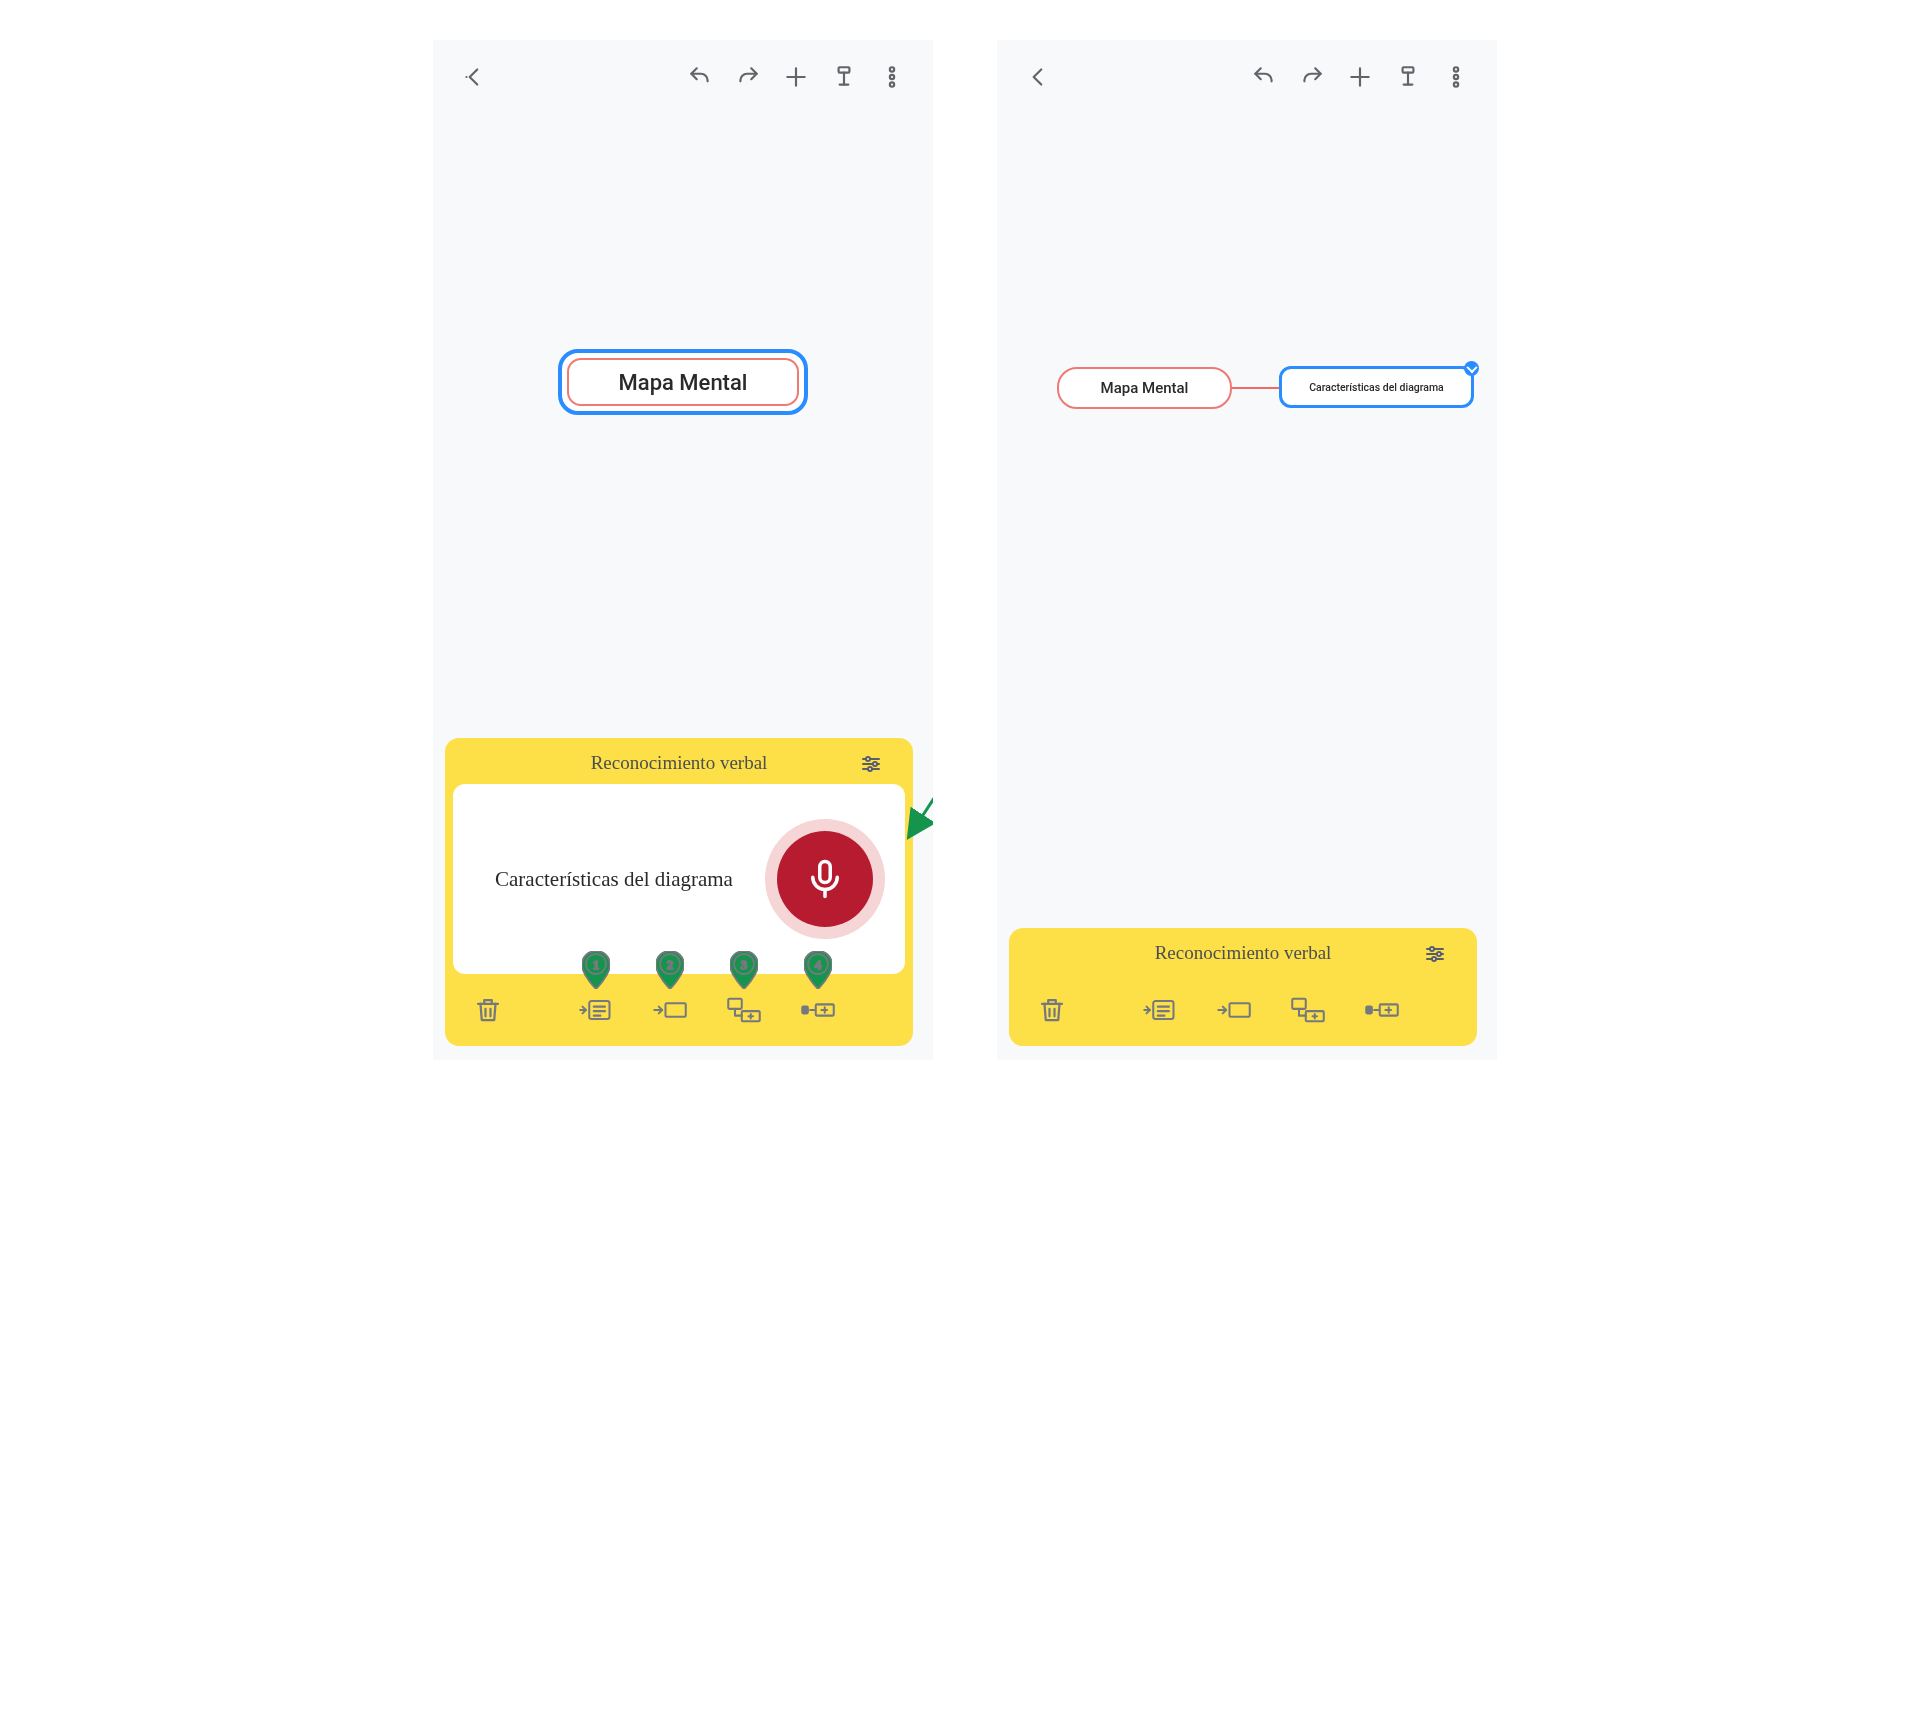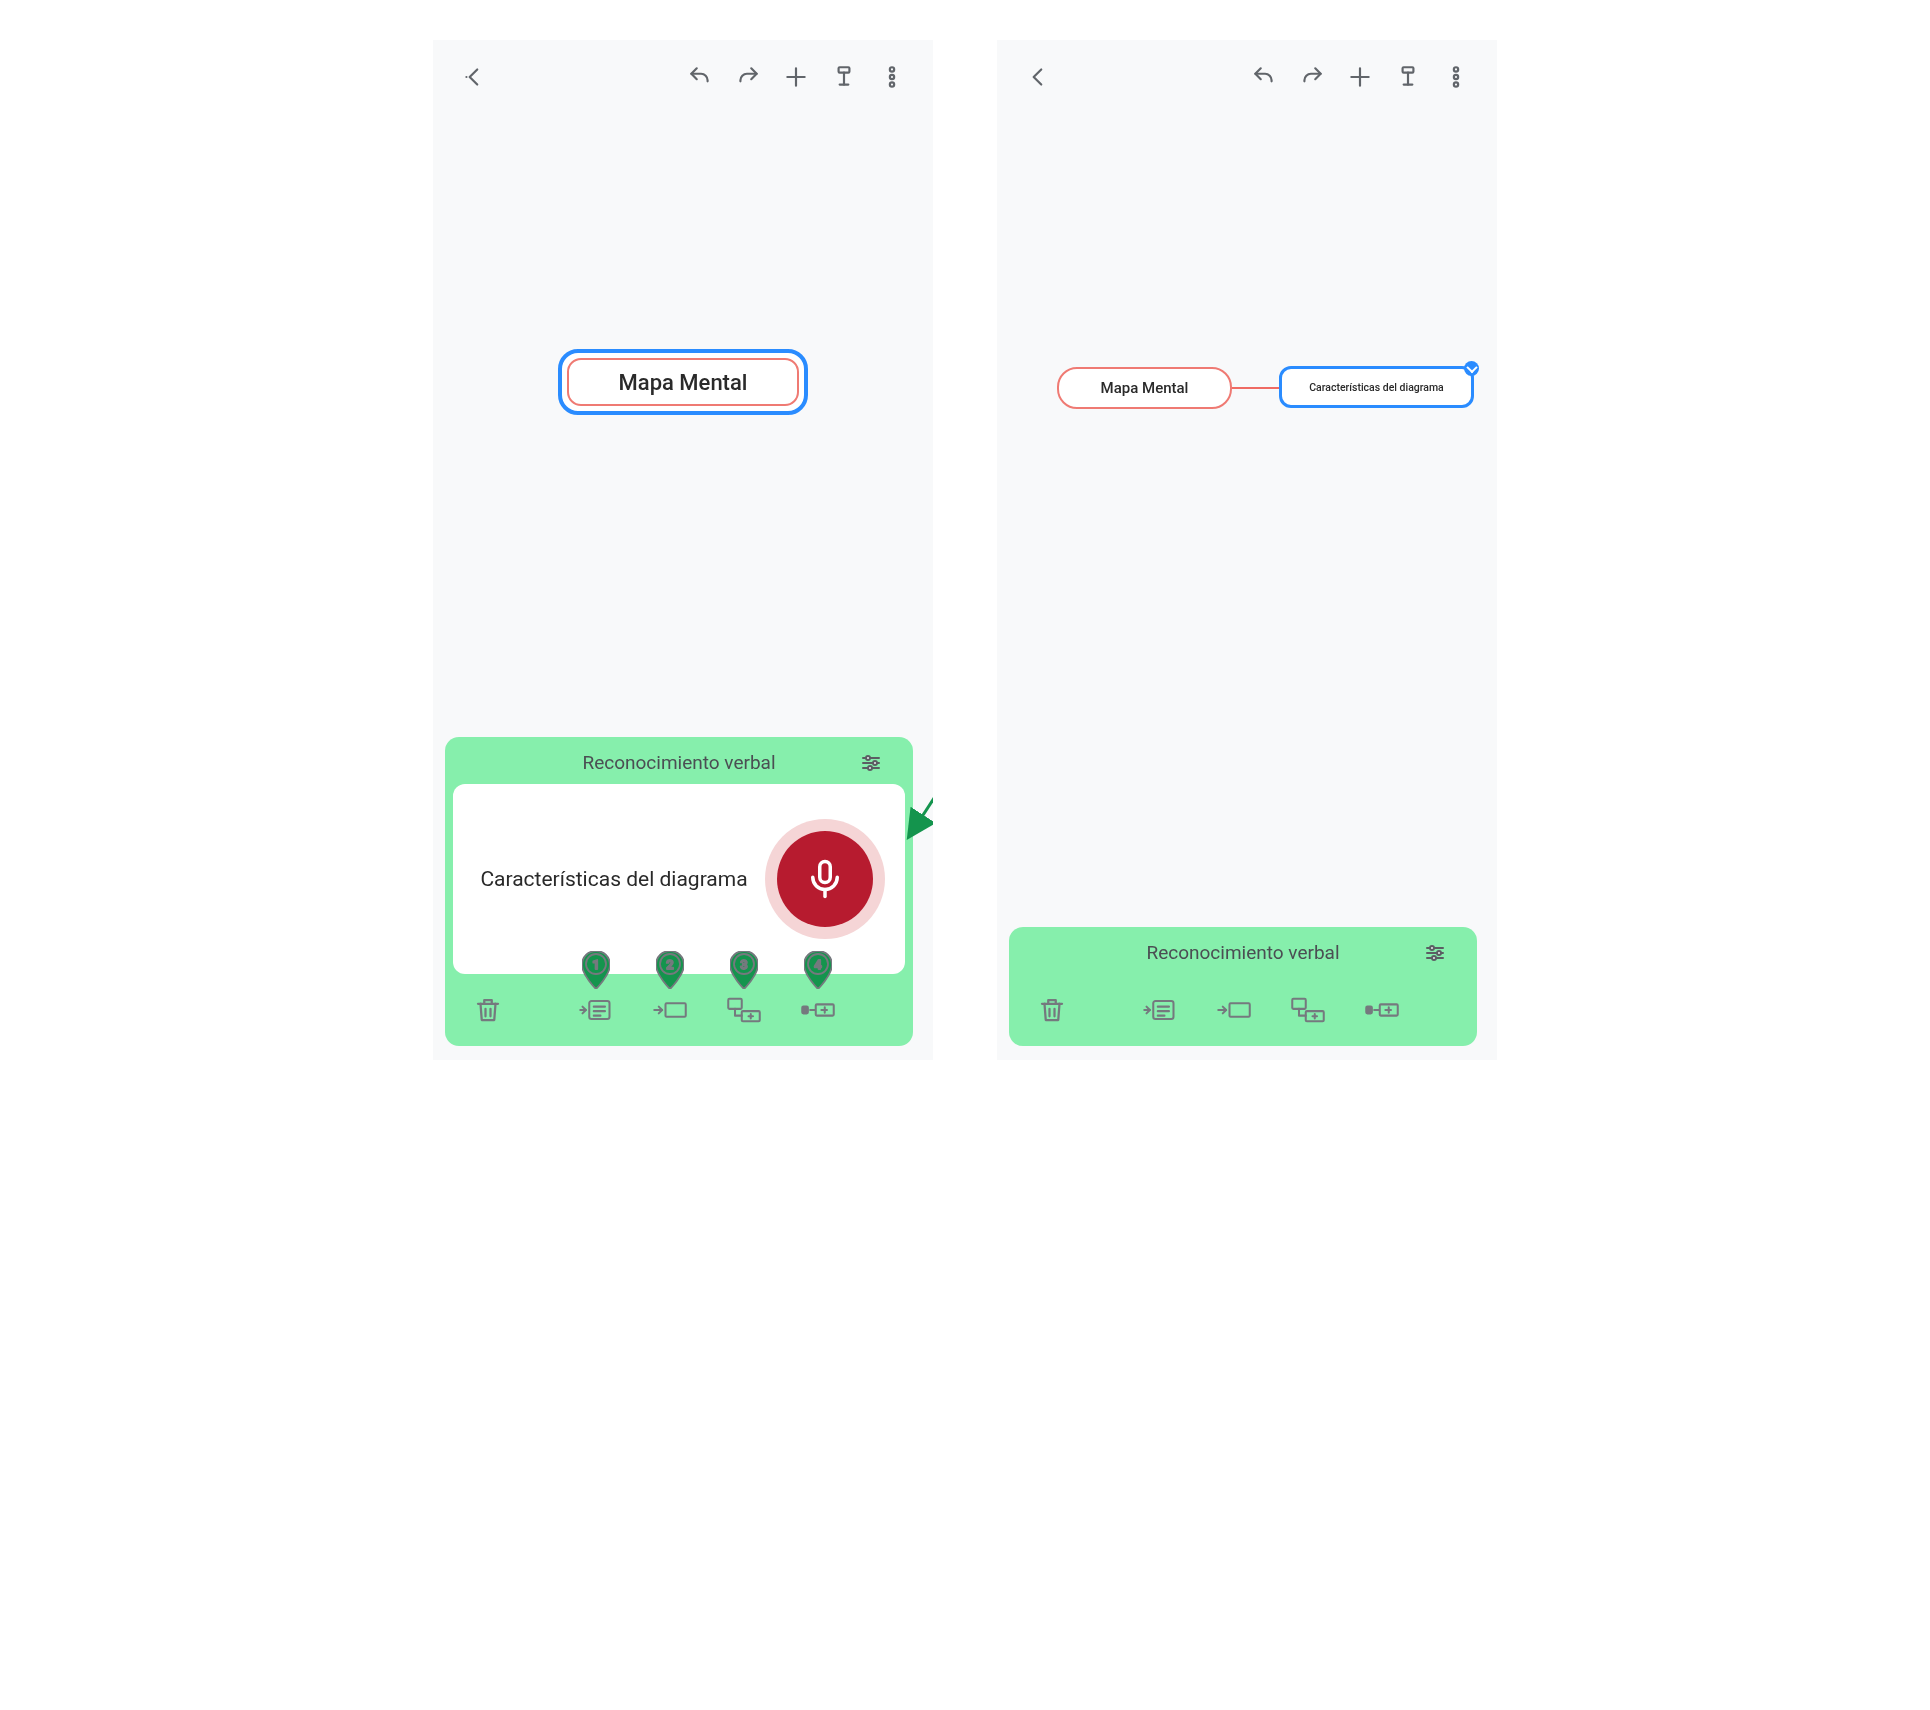--- a/index.html
+++ b/index.html
@@ -85,23 +85,24 @@
   }
   .node-handle::after{content:"";width:6px;height:6px;border-right:2px solid #fff;border-bottom:2px solid #fff;transform:rotate(45deg) translate(-1px,-1px);}
   .link {
     position:absolute;
     left: 235px; top:273px; width:47px; height:2px; background:#ef6b63;
   }
   
   .panel {
     position:absolute;
     left:12px; right:20px; bottom:14px;
-    background:#86efac;
+    background:#fde047;
     border-radius:14px;
     padding:14px 8px 8px;
+    font-family:Liberation Serif, serif;
   }
   .panel-head {
     display:flex; align-items:center; justify-content:center; position:relative;
     padding-bottom:10px;
   }
   .panel-title{ font-size:19px; color:#4b4e53; }
   .panel-settings{
     position:absolute; right:18px; top:0;
     width:28px;height:28px;
   }

